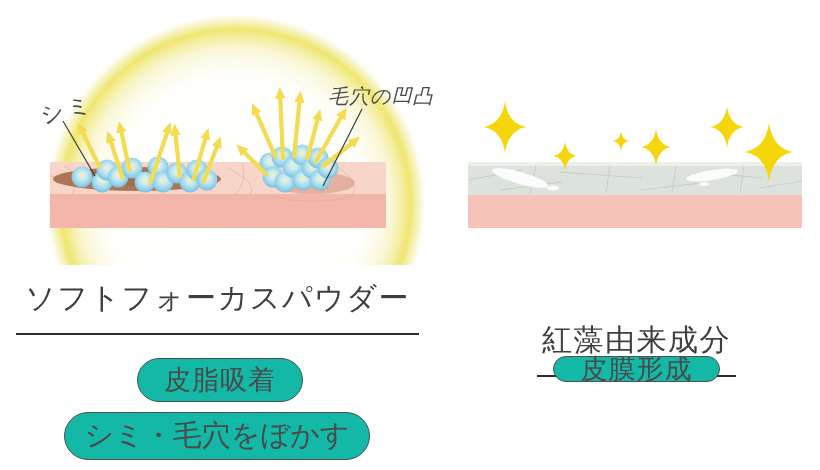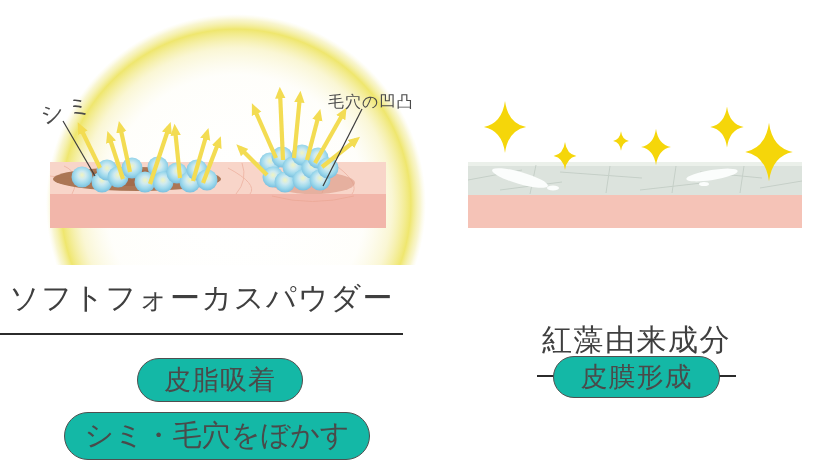--- a/index.html
+++ b/index.html
@@ -3,35 +3,35 @@
 <meta charset="utf-8">
 <style>
   html,body{margin:0;padding:0;background:#fff;}
   #stage{
     position:relative;width:820px;height:470px;overflow:hidden;background:#ffffff;
     font-family:"Liberation Sans","DejaVu Sans",sans-serif;color:#454545;
   }
   #fig{position:absolute;left:0;top:0;}
   .annot{position:absolute;font-weight:500;white-space:nowrap;color:#4a4a4a;}
   .annot-shimi{left:40px;top:94px;font-size:23px;letter-spacing:4px;transform:rotate(-14deg);}
-  .annot-keana{left:328px;top:92px;font-size:16px;letter-spacing:1px;}
+  .annot-keana{left:328px;top:83px;font-size:20px;letter-spacing:1px;font-style:italic;}
   .col-title{
     position:absolute;text-align:center;font-size:30px;letter-spacing:1.5px;
     color:#3f3f3f;border-bottom:2.5px solid #2b2b2b;padding-bottom:17px;line-height:1.15;
     white-space:nowrap;
   }
-  .title-left{left:0;top:281px;width:403px;}
+  .title-left{left:16px;top:281px;width:403px;}
   .title-right{left:537px;top:283px;width:199px;border-bottom-width:2px;margin-top:40px;}
   .pill{
     position:absolute;box-sizing:border-box;display:flex;align-items:center;justify-content:center;
     border:1.5px solid #4f4f4f;border-radius:999px;color:#4a4a4a;white-space:nowrap;background:#14b8a6;
   }
   .pill-sebum{left:137px;top:358px;width:166px;height:44px;font-size:27px;letter-spacing:1px;}
   .pill-blur{left:64px;top:412px;width:306px;height:48px;font-size:29px;}
-  .pill-film{left:553px;top:356px;width:167px;height:42px;font-size:27px;letter-spacing:1px;}
+  .pill-film{left:553px;top:356px;width:167px;height:26px;font-size:27px;letter-spacing:1px;}
 </style>
 </head>
 <body>
 
 <div id="stage">
 
   <svg id="fig" width="820" height="265" viewBox="0 0 820 265">
     <defs>
       <radialGradient id="halo" cx="50%" cy="50%" r="50%">
         <stop offset="0%" stop-color="#fdfbe8" stop-opacity="0"></stop>

